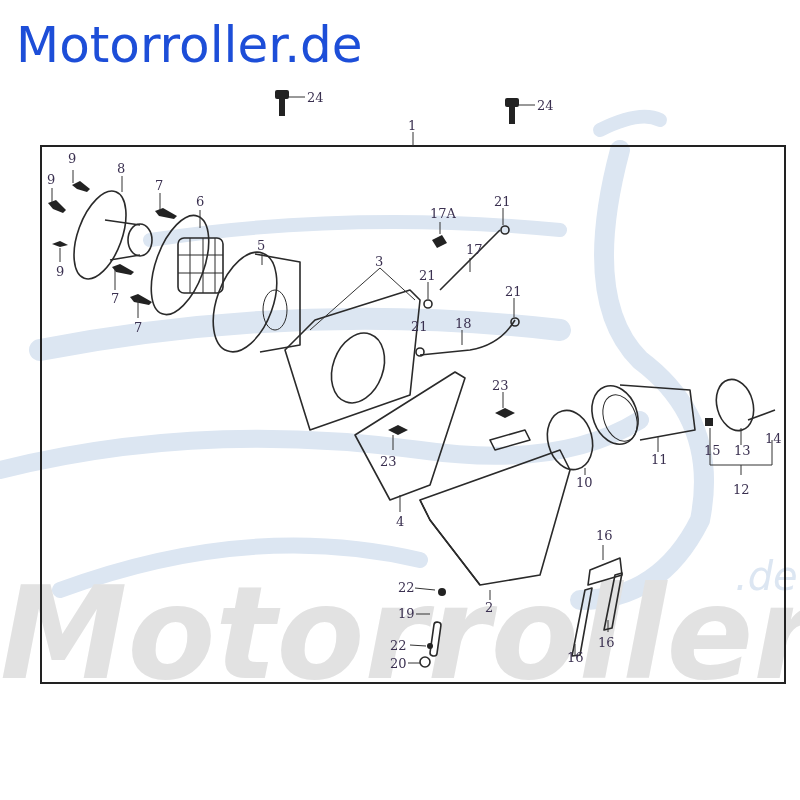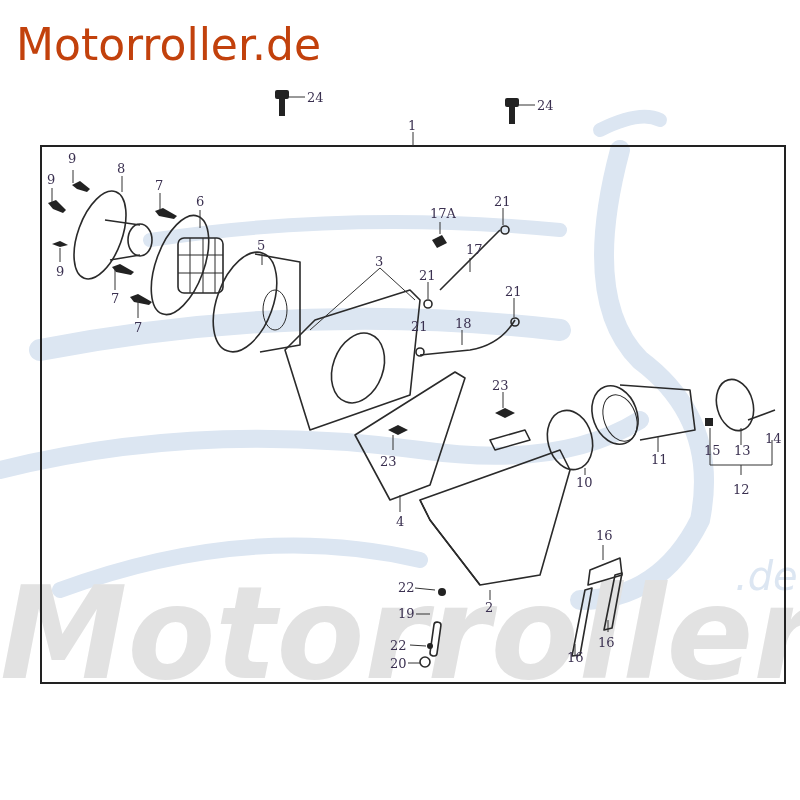--- a/index.html
+++ b/index.html
@@ -1,17 +1,17 @@
 <!DOCTYPE html>
 <html><head>
 <meta charset="utf-8">
 <style>
   html, body { margin:0; padding:0; background:#ffffff; }
   body { width:800px; height:800px; position:relative; overflow:hidden; font-family:"DejaVu Sans", sans-serif; }
-  .site-title { position:absolute; left:16px; top:10px; font-family:"DejaVu Sans", sans-serif; font-size:44px; color:#c2410c; letter-spacing:0px; line-height:70px; white-space:nowrap; }
+  .site-title { position:absolute; left:16px; top:10px; font-family:"DejaVu Sans", sans-serif; font-size:50px; color:#1d4ed8; letter-spacing:0px; line-height:70px; white-space:nowrap; }
   .diagram { position:absolute; left:0; top:0; width:800px; height:800px; }
   .lbl { font-family:"DejaVu Serif", serif; font-size:13px; fill:#3a3050; }
   .big-wm { font-family:"DejaVu Sans", sans-serif; font-weight:bold; font-style:italic; fill:#e2e2e2; }
   .part { fill:none; stroke:#2a2a2a; stroke-width:1.6; stroke-linejoin:round; }
   .part-thin { fill:none; stroke:#2a2a2a; stroke-width:1; }
   .lead { stroke:#333; stroke-width:1; fill:none; }
   .bolt { fill:#222; }
 </style>
 </head>
 <body>

